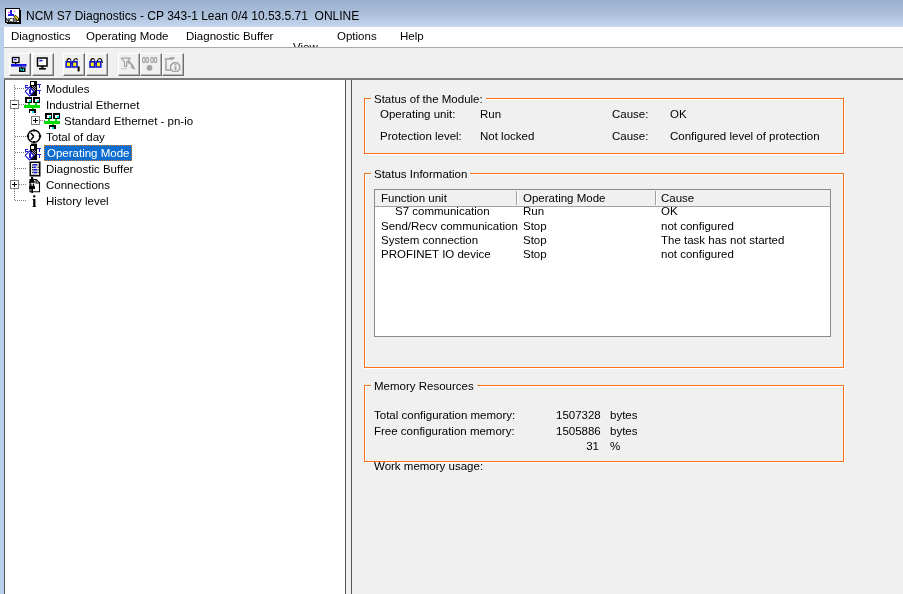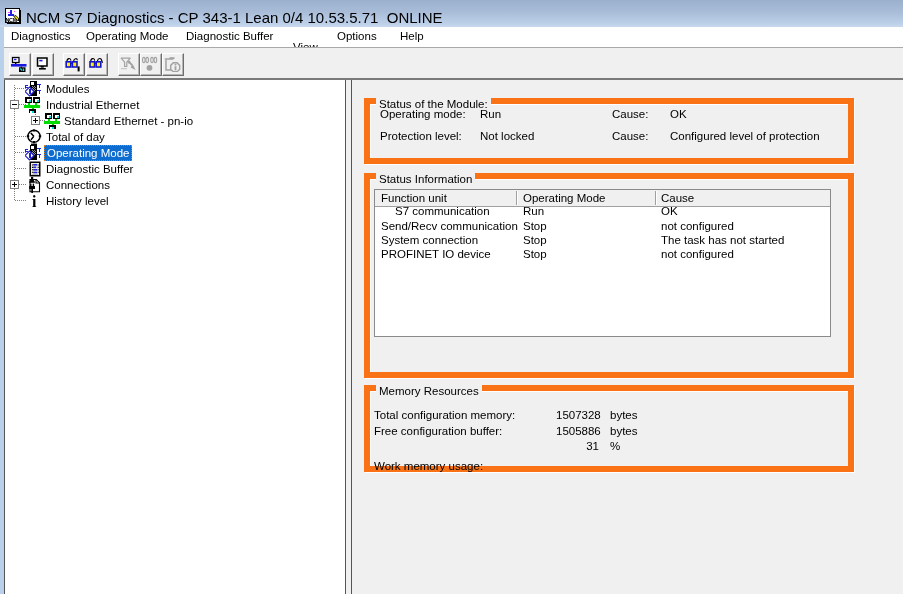--- a/index.html
+++ b/index.html
@@ -2,21 +2,21 @@
 <html><head>
 <meta charset="utf-8">
 <style>
   html,body{margin:0;padding:0;}
   body{width:903px;height:594px;position:relative;overflow:hidden;
        font-family:"Liberation Sans",sans-serif;font-size:11.5px;color:#000;background:#fff;}
   .abs{position:absolute;}
   
   #titlebar{left:0;top:0;width:903px;height:27px;
     background:linear-gradient(180deg,#9ab0cd 0%,#a9bdd9 45%,#bccfe8 85%,#c8d8ee 100%);}
-  #titletext{left:26px;top:9px;font-size:15px;}
+  #titletext{left:26px;top:9px;font-size:12px;}
   
   #menubar{left:4px;top:27px;width:899px;height:20px;background:#fff;}
   .menuitem{top:4px;}
   
   #toolbar{left:4px;top:47px;width:899px;height:31px;background:#f0f0f0;border-top:1px solid #a9a9a9;}
   .tbtn{position:absolute;top:53px;width:20px;height:21px;background:#f0f0f0;
         border-top:1px solid #fff;border-left:1px solid #fff;
         border-right:1px solid #6d6d6d;border-bottom:1px solid #6d6d6d;
         box-shadow:inset -1px -1px 0 #b5b5b5;}
   .tbtn svg{position:absolute;left:1px;top:2px;}
@@ -34,21 +34,21 @@
   .expbox{position:absolute;width:9px;height:9px;background:#fff;border:1px solid #7f7f7f;box-sizing:border-box;}
   .expbox i{display:block;}
   .expbox .h{position:absolute;left:1px;top:3px;width:5px;height:1px;background:#000;}
   .expbox .v{position:absolute;left:3px;top:1px;width:1px;height:5px;background:#000;}
   .treelabel{position:absolute;white-space:nowrap;}
   .ticon{position:absolute;}
   #sel{position:absolute;left:44px;top:145px;height:16px;padding:0 2px;background:#0c6cd0;
        border:1px dotted #d87d1e;box-sizing:border-box;}
   #sel span{position:relative;top:1px;color:#fff;white-space:nowrap;display:inline-block;}
   
-  .gbox{position:absolute;border:6px solid #f97316;box-shadow:1px 1px 0 #fff,inset 1px 1px 0 #fff;}
+  .gbox{position:absolute;border:1px solid #f97316;box-shadow:1px 1px 0 #fff,inset 1px 1px 0 #fff;}
   .glabel{position:absolute;top:-6px;background:#f0f0f0;padding:0 3px;white-space:nowrap;}
   .lbl{position:absolute;white-space:nowrap;}
   
   #tbl{position:absolute;left:374px;top:189px;width:457px;height:148px;background:#fff;
        border:1px solid #8a8a8a;box-sizing:border-box;}
   #tblhead{position:absolute;left:0;top:0;width:455px;height:16px;background:#f0f0f0;border-bottom:1px solid #a0a0a0;}
   .hsep{position:absolute;top:1px;width:1px;height:14px;background:#a0a0a0;}
   .hsepw{position:absolute;top:1px;width:1px;height:14px;background:#fff;}
 </style>
 </head>
@@ -290,21 +290,21 @@
 <div class="treelabel" style="left:64px;top:115px">Standard Ethernet - pn-io</div>
 <div class="treelabel" style="left:46px;top:131px">Total of day</div>
 <div id="sel"><span>Operating Mode</span></div>
 <div class="treelabel" style="left:46px;top:163px">Diagnostic Buffer</div>
 <div class="treelabel" style="left:46px;top:179px">Connections</div>
 <div class="treelabel" style="left:46px;top:195px">History level</div>
 
 <div class="gbox" style="left:364px;top:98px;width:478px;height:54px">
   <div class="glabel" style="left:6px">Status of the Module:</div>
 </div>
-<div class="lbl" style="left:380px;top:108px">Operating mode:</div>
+<div class="lbl" style="left:380px;top:108px">Operating unit:</div>
 <div class="lbl" style="left:480px;top:108px">Run</div>
 <div class="lbl" style="left:612px;top:108px">Cause:</div>
 <div class="lbl" style="left:670px;top:108px">OK</div>
 <div class="lbl" style="left:380px;top:130px">Protection level:</div>
 <div class="lbl" style="left:480px;top:130px">Not locked</div>
 <div class="lbl" style="left:612px;top:130px">Cause:</div>
 <div class="lbl" style="left:670px;top:130px">Configured level of protection</div>
 
 <div class="gbox" style="left:364px;top:173px;width:478px;height:193px">
   <div class="glabel" style="left:6px">Status Information</div>
@@ -331,18 +331,18 @@
 <div class="lbl" style="left:381px;top:248.4px">PROFINET IO device</div>
 <div class="lbl" style="left:523px;top:248.4px">Stop</div>
 <div class="lbl" style="left:661px;top:248.4px">not configured</div>
 
 <div class="gbox" style="left:364px;top:385px;width:478px;height:75px">
   <div class="glabel" style="left:6px">Memory Resources</div>
 </div>
 <div class="lbl" style="left:374px;top:409px">Total configuration memory:</div>
 <div class="lbl" style="left:556px;top:409px;width:43px;text-align:right">1507328</div>
 <div class="lbl" style="left:610px;top:409px">bytes</div>
-<div class="lbl" style="left:374px;top:424.5px">Free configuration buffer:</div>
+<div class="lbl" style="left:374px;top:424.5px">Free configuration memory:</div>
 <div class="lbl" style="left:556px;top:424.5px;width:43px;text-align:right">1505886</div>
 <div class="lbl" style="left:610px;top:424.5px">bytes</div>
 <div class="lbl" style="left:374px;top:460px">Work memory usage:</div>
 <div class="lbl" style="left:556px;top:440.3px;width:43px;text-align:right">31</div>
 <div class="lbl" style="left:610px;top:440.3px">%</div>
 
 </body></html>

